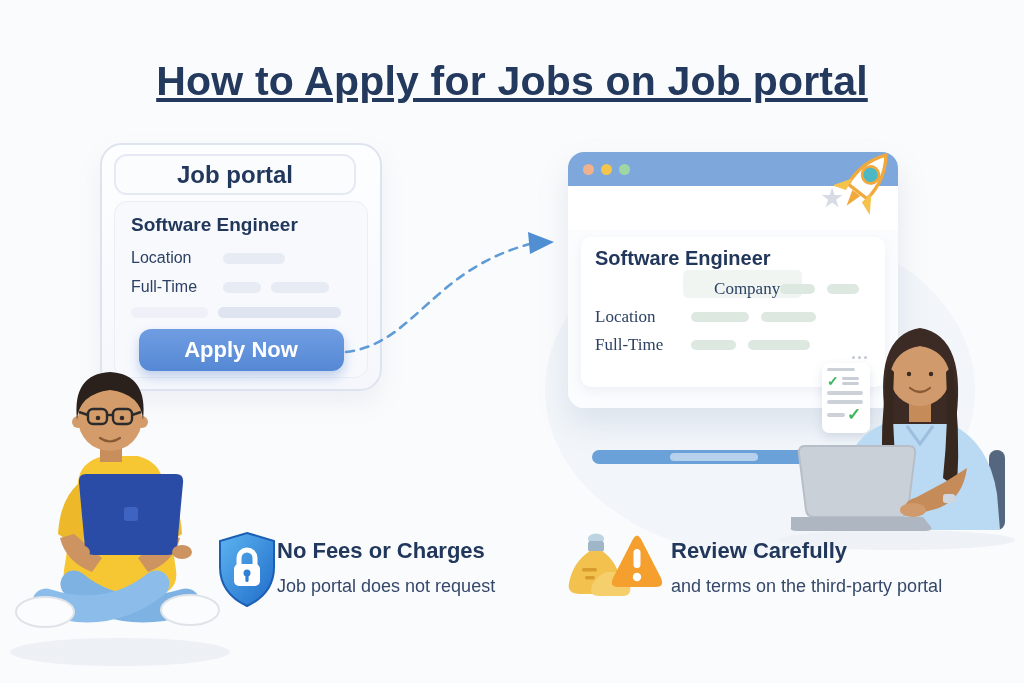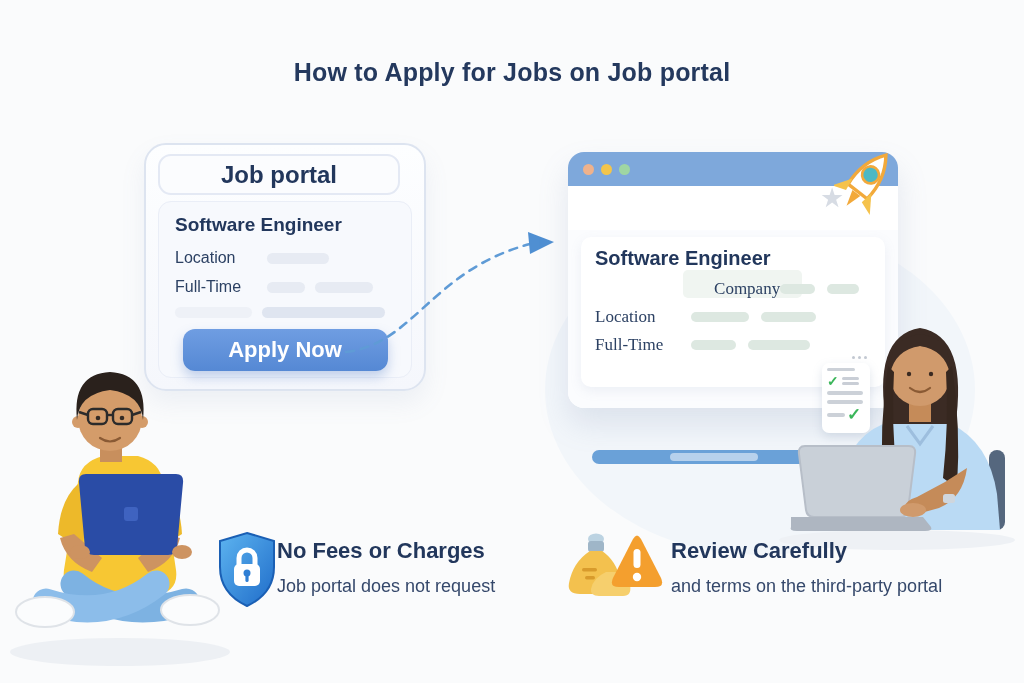--- a/index.html
+++ b/index.html
@@ -4,27 +4,27 @@
 <style>
   * { margin:0; padding:0; box-sizing:border-box; }
   html,body { width:1024px; height:683px; }
   body { font-family:"Liberation Sans", sans-serif; background:#fafbfc; position:relative; overflow:hidden; }
   .stage { position:absolute; inset:0; }
 
   .bg-blob { position:absolute; left:545px; top:225px; width:430px; height:330px;
              background:#f2f6fa; border-radius:50%; }
 
   .main-title { position:absolute; left:0; right:0; top:58px; text-align:center;
-                font-size:25px; font-weight:bold; color:#24395e; letter-spacing:.2px; }
+                font-size:41px; font-weight:bold; color:#24395e; letter-spacing:.2px;text-decoration:underline; }
 
   
   .left-card { position:absolute; left:100px; top:143px; width:282px; height:248px;
                background:linear-gradient(180deg,#fdfeff,#f5f7fc);
                border:2px solid #dde4f0; border-radius:22px;
-               box-shadow:0 12px 24px rgba(120,140,180,.10);margin-left:44px; }
+               box-shadow:0 12px 24px rgba(120,140,180,.10); }
   .left-card-header { position:absolute; left:12px; top:9px; width:242px; height:41px;
                border:2px solid #e4e9f4; border-radius:13px; background:#fbfcfe;
                display:flex; align-items:center; justify-content:center;
                font-size:24px; font-weight:bold; color:#22375c; }
   .left-card-body { position:absolute; left:12px; top:56px; width:254px; height:177px;
                background:#f7f9fd; border:1px solid #eaeef7; border-radius:13px;
                padding:12px 16px 0 16px; }
   .job-title-l { font-size:19px; font-weight:bold; color:#22375c; margin-bottom:13px; }
   .meta-row { display:flex; align-items:center; height:18px; margin-bottom:11px; }
   .meta-label { width:92px; font-size:16px; color:#2c4163; }

